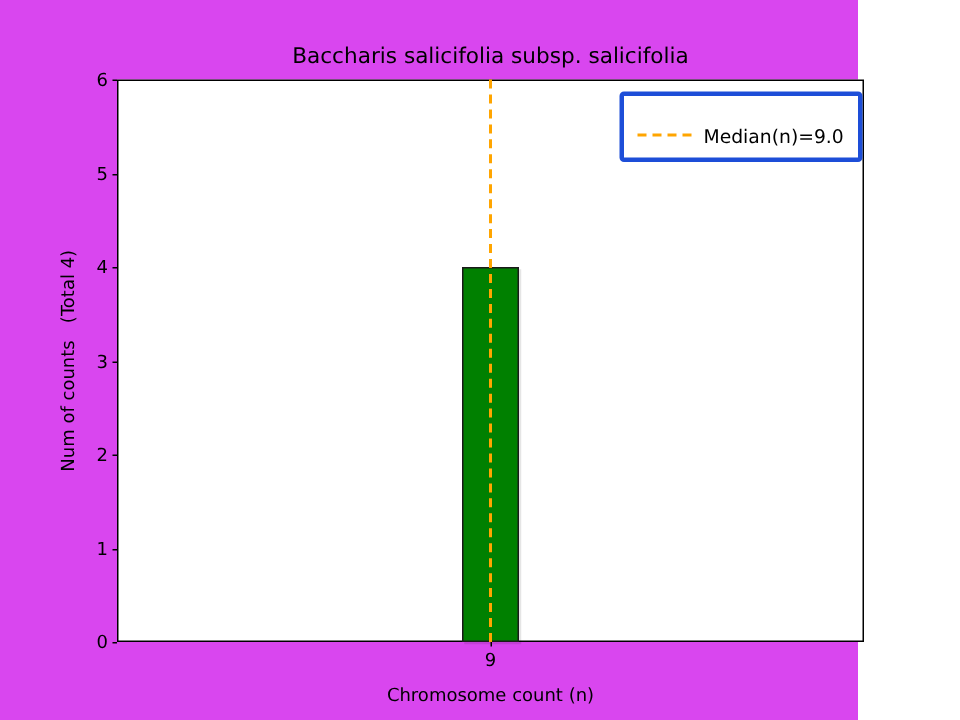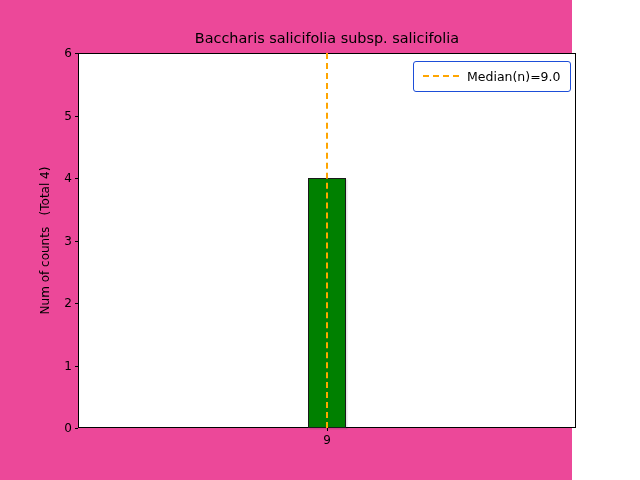--- a/index.html
+++ b/index.html
@@ -12,21 +12,21 @@
     height: 480px;
     font-family: "DejaVu Sans", sans-serif;
     color: #000000;
     overflow: hidden;
   }
 
   #figure {
     position: relative;
     width: 572px;
     height: 480px;
-    background: #ec4899;
+    background: #d946ef;
   }
 
   
   #chart-title {
     position: absolute;
     left: 78px;
     top: 30px;
     width: 498px;
     text-align: center;
     font-size: 14.4px;
@@ -120,24 +120,24 @@
     width: 0;
     border-left: 2.6px dashed #ffa500;
   }
 
   
   #legend {
     position: absolute;
     left: 413px;
     top: 61px;
     box-sizing: border-box;
-    border: 1px solid #1d4ed8;
+    border: 3px solid #1d4ed8;
     border-radius: 3px;
     background: #ffffff;
-    padding: 6px 9px 6px 9px;
+    padding: 18px 9px 6px 9px;
     display: flex;
     flex-direction: row;
     align-items: flex-start;
     gap: 8px;
   }
   #legend-swatch {
     width: 36px;
     height: 17px;
     position: relative;
     flex: 0 0 auto;
@@ -192,20 +192,21 @@
 
   <div id="plot-area"></div>
 
   <div class="bar" style="left:308px; top:178px; width:38px; height:250px;"></div>
 
   <div id="median-line" style="left:326px; top:53px; height:375px;"></div>
 
   <div class="xtick-mark" style="left:327px;"></div>
   <div class="xtick-wrap" style="left:297px;">9</div>
 
+  <div id="xlabel">Chromosome count (n)</div>
 
   <div id="legend">
     <div id="legend-swatch"></div>
     <div id="legend-text">
       <span>Median(n)=9.0</span>
     </div>
   </div>
 
 </div>
 

